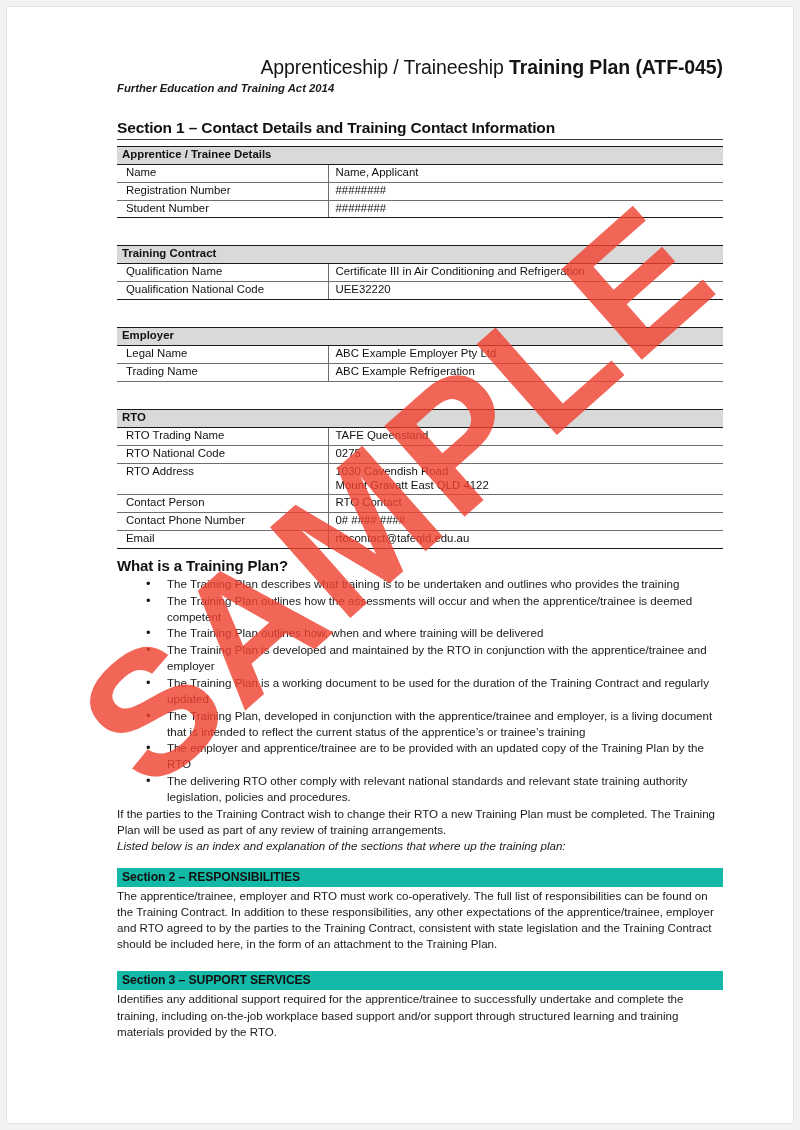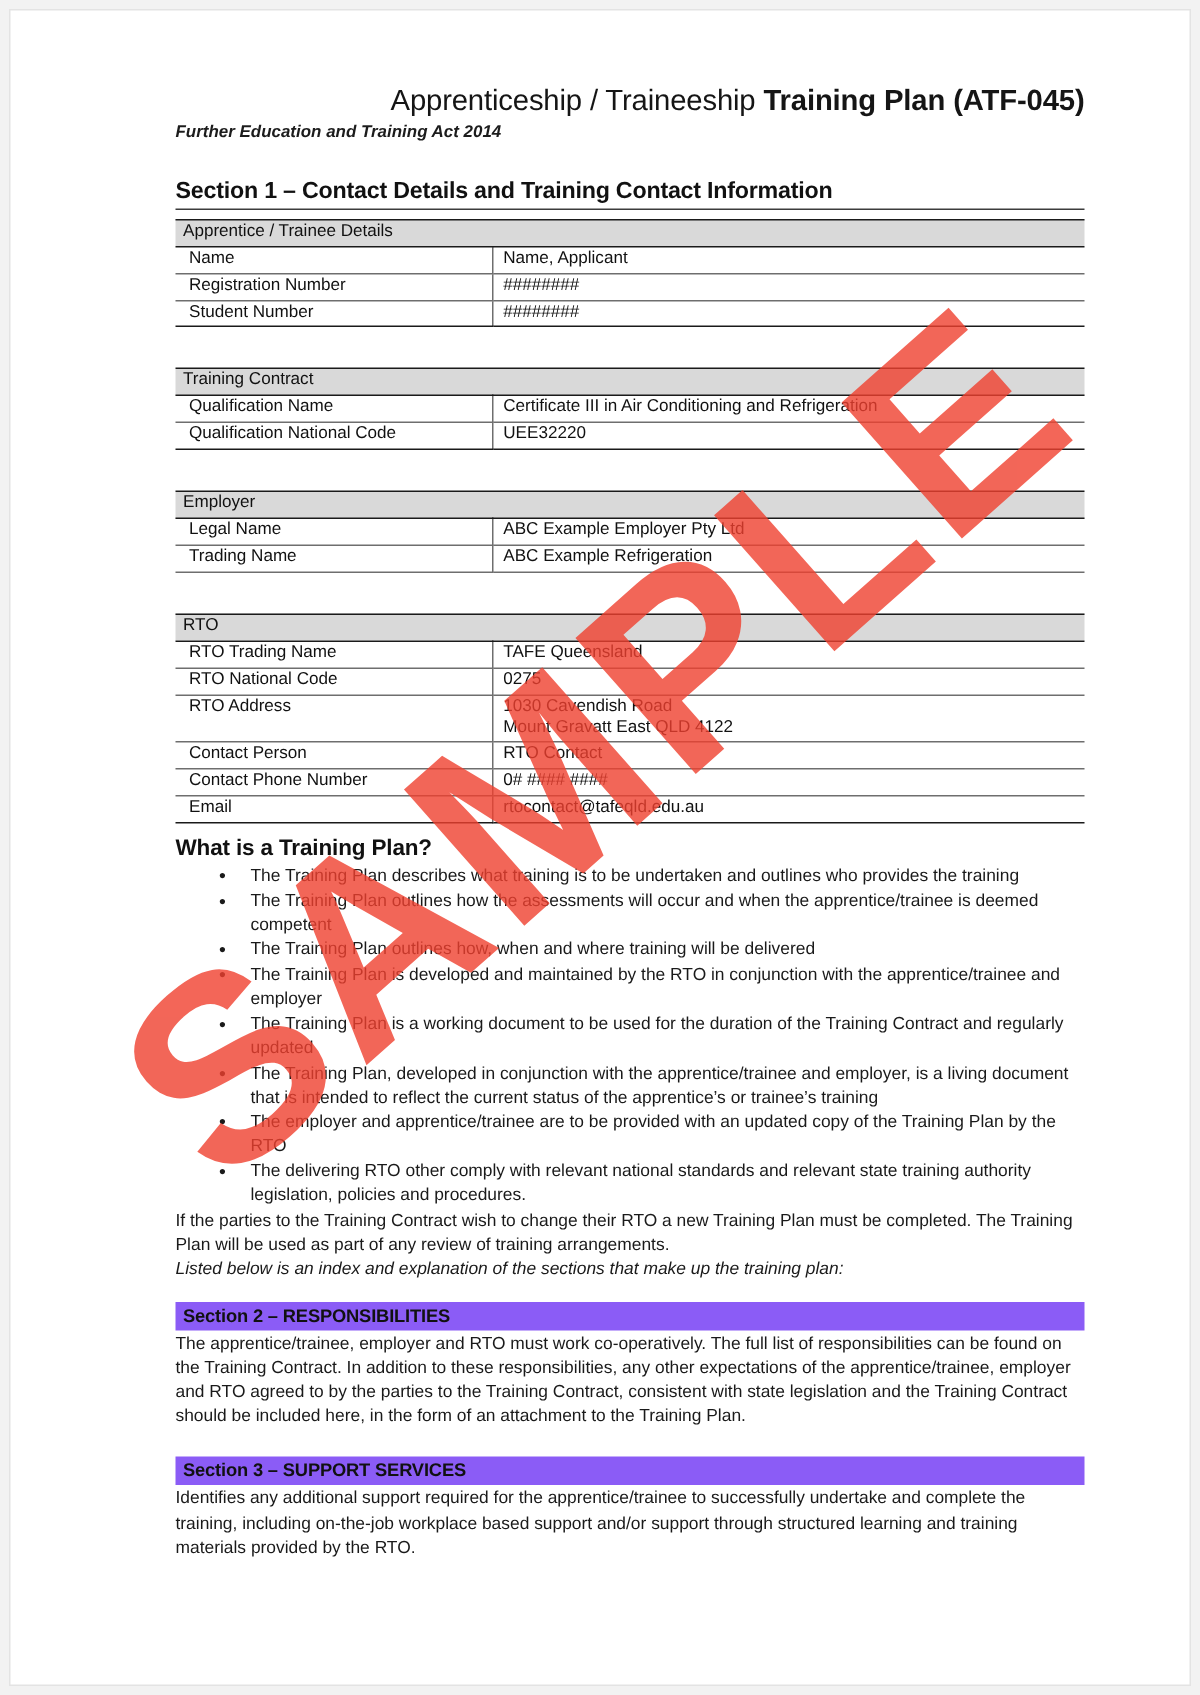--- a/index.html
+++ b/index.html
@@ -70,21 +70,21 @@
     font-size: 11.4px;
     color: #111;
   }
   table.dt td {
     padding: 1px 0 2px 5px;
     vertical-align: top;
     line-height: 1.22;
   }
   table.dt tr.hdr td {
     background: #d9d9d9;
-    font-weight: normal;
+    font-weight: bold;
     border-top: 1.4px solid #1a1a1a;
     border-bottom: 1.4px solid #1a1a1a;
     padding-left: 5px;
   }
   table.dt tr.row td {
     border-bottom: 0.8px solid #6e6e6e;
   }
   table.dt tr.row.last td {
     border-bottom: 1.4px solid #1a1a1a;
   }
@@ -135,21 +135,21 @@
     color: #1a1a1a;
     line-height: 1.39;
   }
   p.body-para.italic {
     font-style: italic;
   }
 
   
   .section-bar {
     margin-top: 14px;
-    background: #8b5cf6;
+    background: #14b8a6;
     font-size: 12.2px;
     font-weight: bold;
     color: #111;
     padding: 2px 0 3px 5px;
     letter-spacing: -0.1px;
   }
   .section-bar.tight { margin-top: 16px; }
   .section-body {
     margin: 1px 0 0 0;
     font-size: 11.6px;
@@ -311,21 +311,21 @@
       <li>The Training Plan describes what training is to be undertaken and outlines who provides the training</li>
       <li>The Training Plan outlines how the assessments will occur and when the apprentice/trainee is deemed competent</li>
       <li>The Training Plan outlines how, when and where training will be delivered</li>
       <li>The Training Plan is developed and maintained by the RTO in conjunction with the apprentice/trainee and employer</li>
       <li>The Training Plan is a working document to be used for the duration of the Training Contract and regularly updated</li>
       <li>The Training Plan, developed in conjunction with the apprentice/trainee and employer, is a living document that is intended to reflect the current status of the apprentice’s or trainee’s training</li>
       <li>The employer and apprentice/trainee are to be provided with an updated copy of the Training Plan by the RTO</li>
       <li>The delivering RTO other comply with relevant national standards and relevant state training authority legislation, policies and procedures.</li>
     </ul>
     <p class="body-para">If the parties to the Training Contract wish to change their RTO a new Training Plan must be completed. The Training Plan will be used as part of any review of training arrangements.</p>
-    <p class="body-para italic">Listed below is an index and explanation of the sections that make up the training plan:</p>
+    <p class="body-para italic">Listed below is an index and explanation of the sections that where up the training plan:</p>
 
     <div class="section-bar">Section 2 – RESPONSIBILITIES</div>
     <p class="section-body">The apprentice/trainee, employer and RTO must work co-operatively. The full list of responsibilities can be found on the Training Contract. In addition to these responsibilities, any other expectations of the apprentice/trainee, employer and RTO agreed to by the parties to the Training Contract, consistent with state legislation and the Training Contract should be included here, in the form of an attachment to the Training Plan.</p>
 
     <div class="section-bar tight">Section 3 – SUPPORT SERVICES</div>
     <p class="section-body">Identifies any additional support required for the apprentice/trainee to successfully undertake and complete the training, including on-the-job workplace based support and/or support through structured learning and training materials provided by the RTO.</p>
 
   </div>
 
   <div class="watermark">

